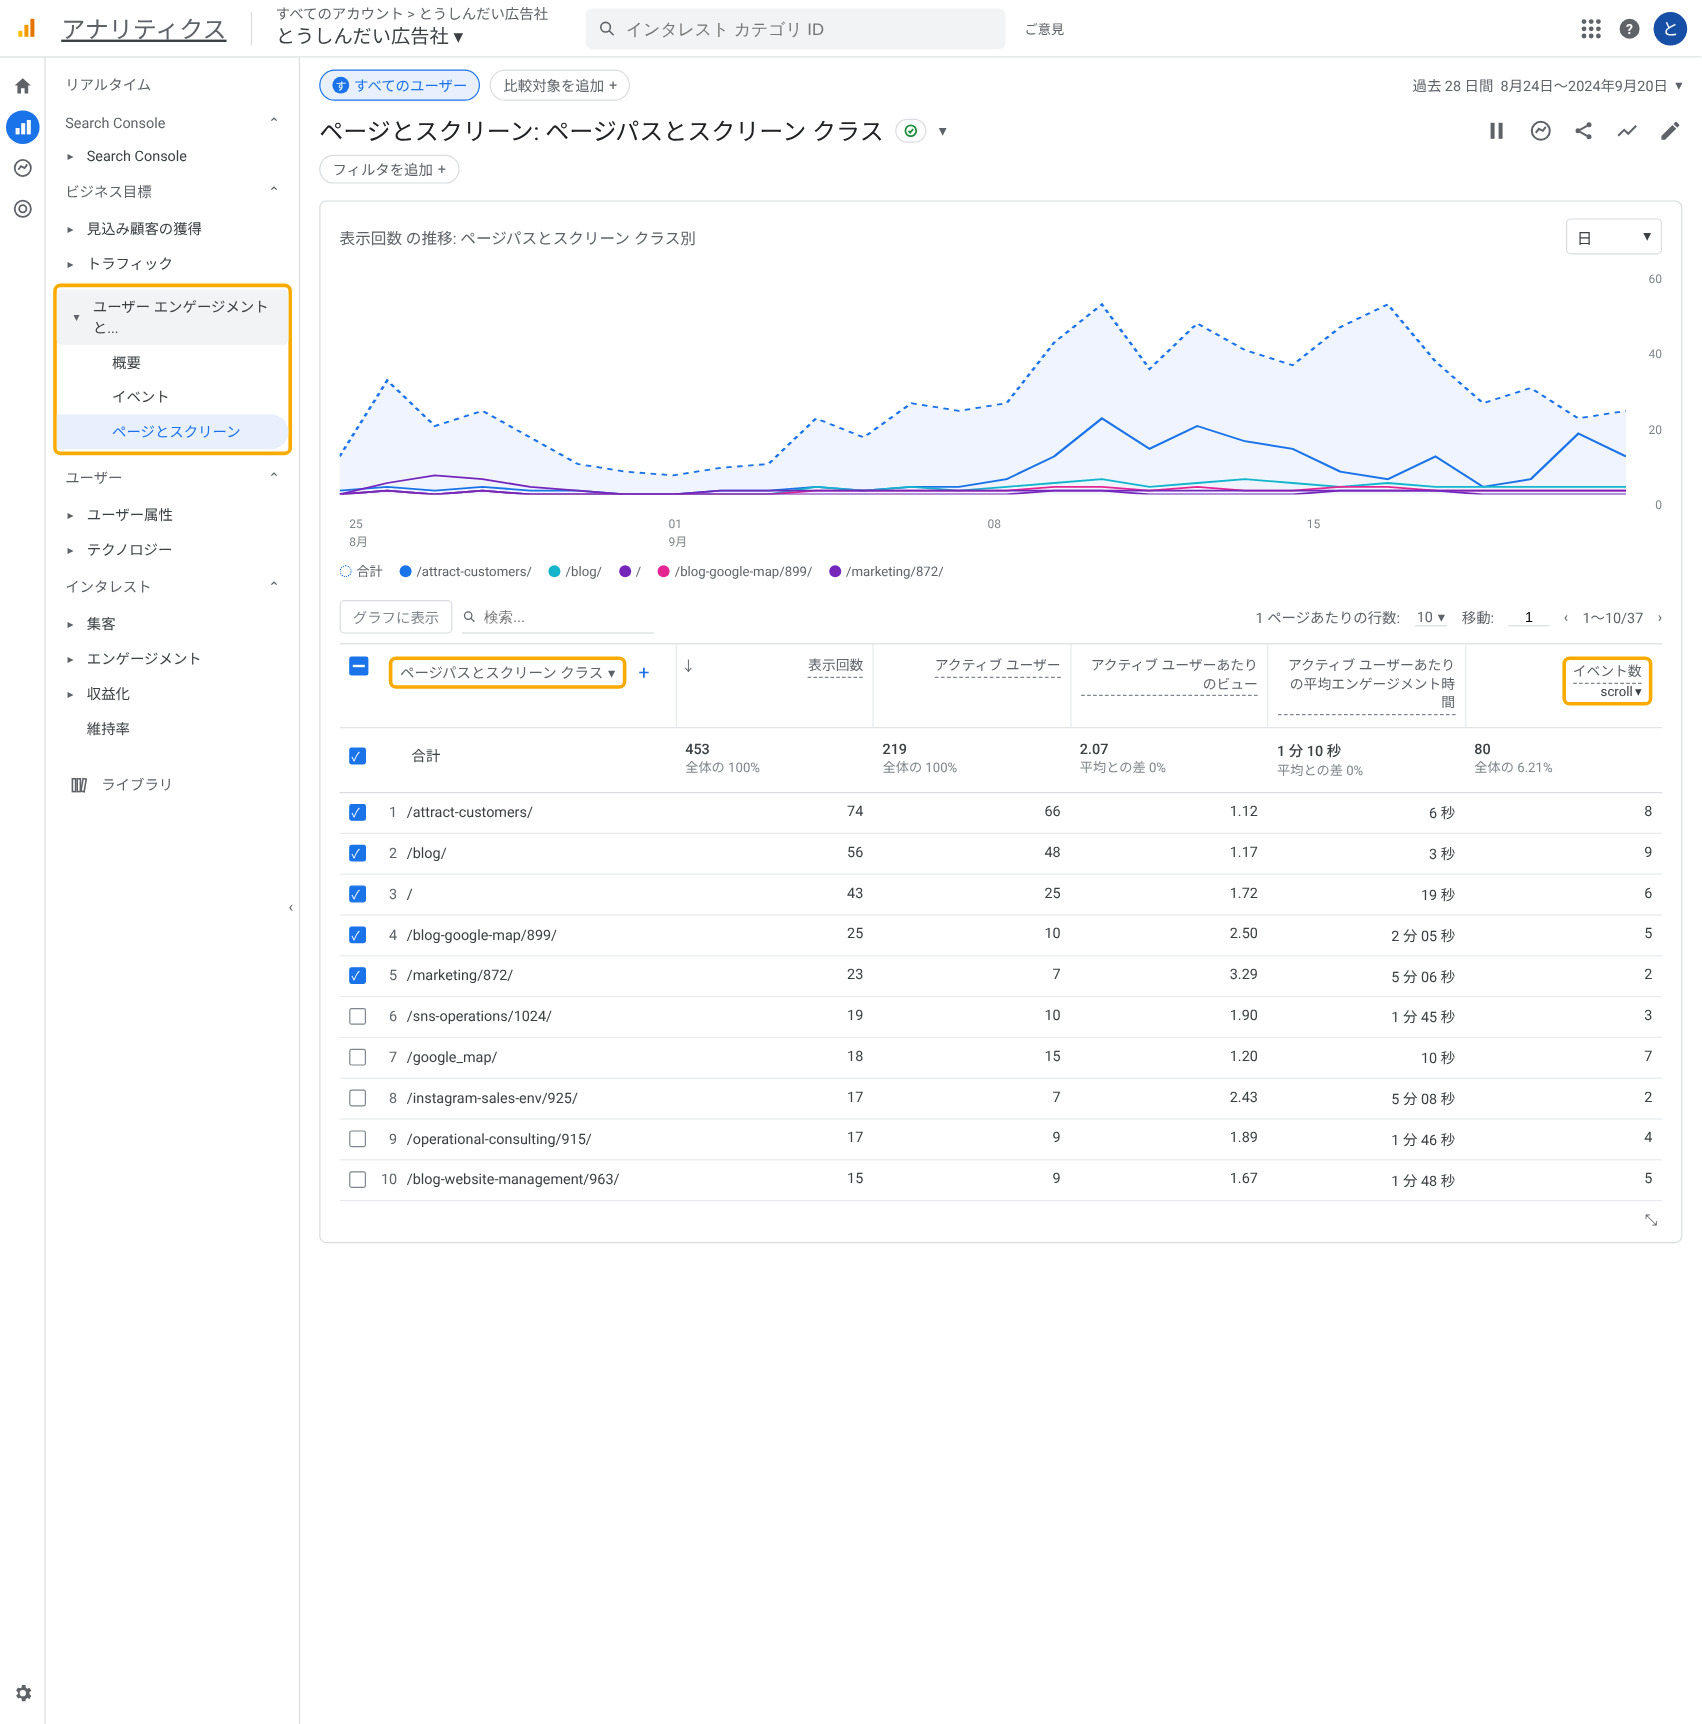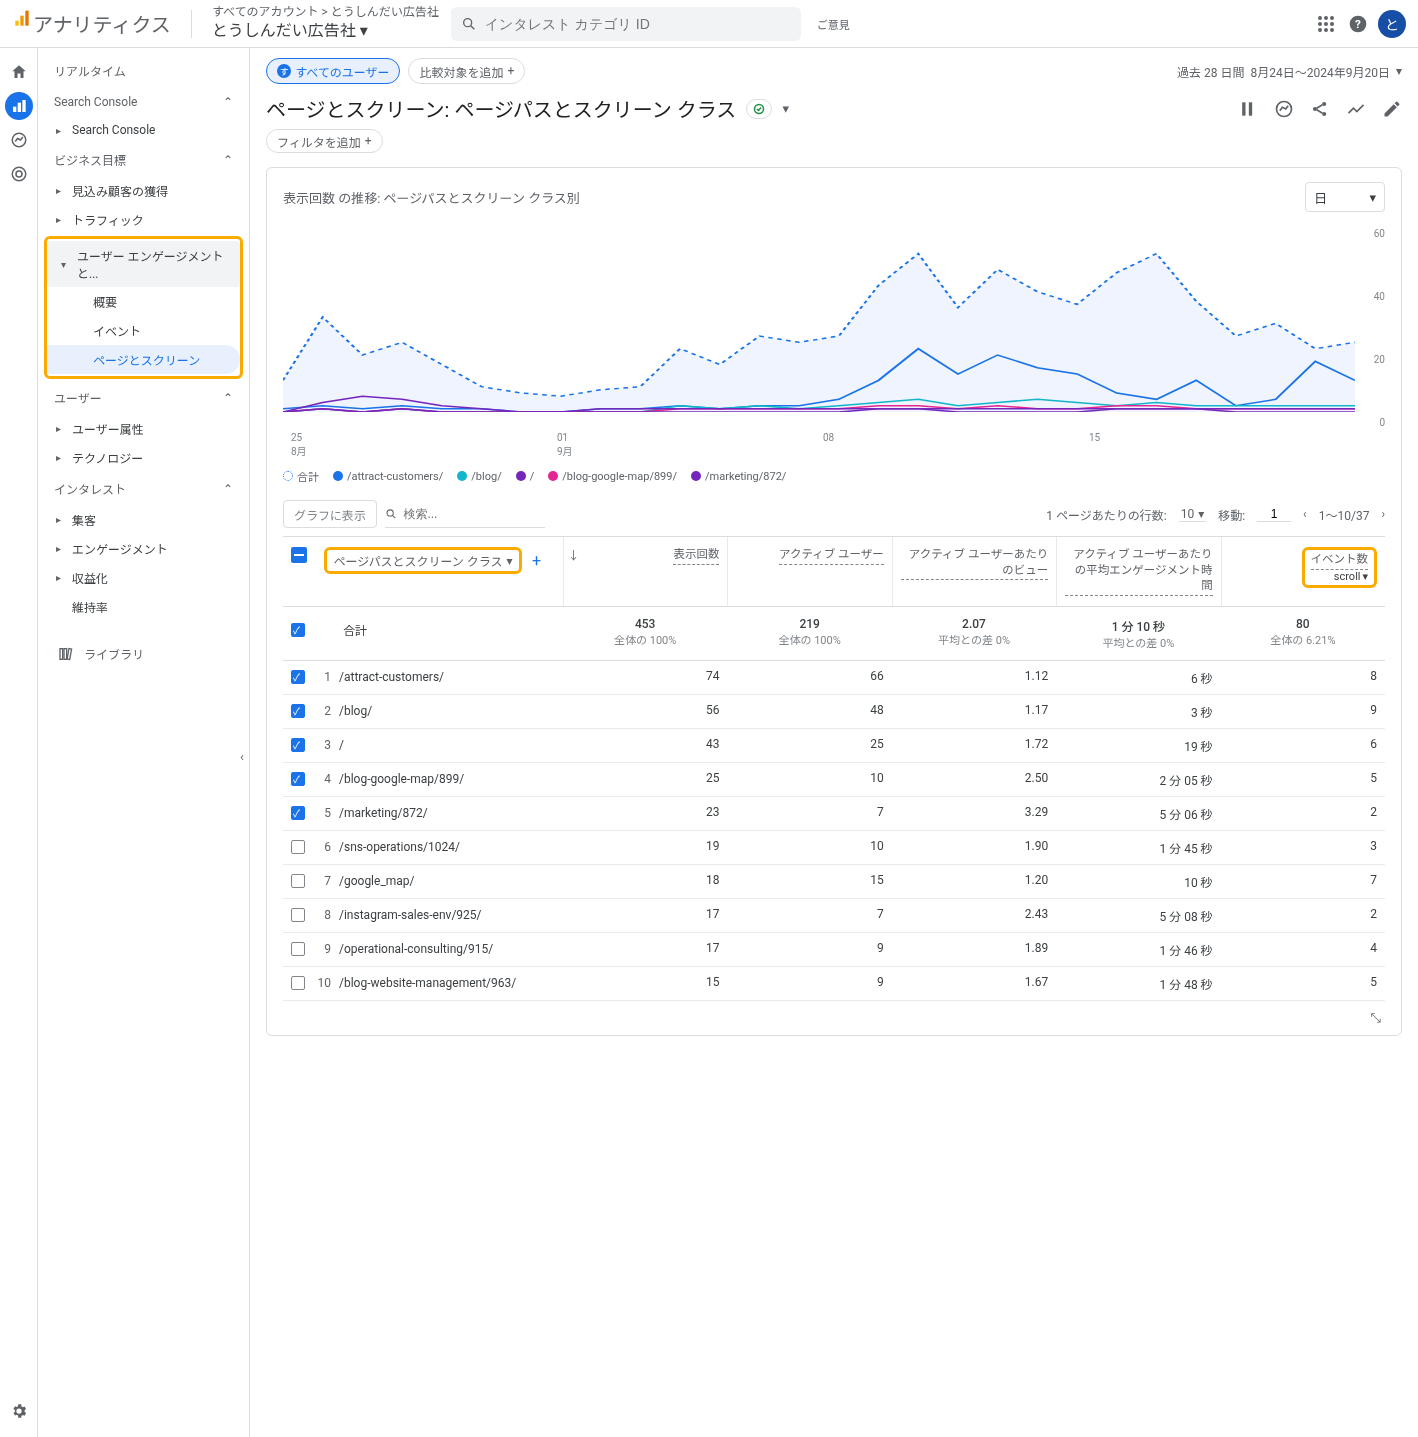--- a/index.html
+++ b/index.html
@@ -1,25 +1,25 @@
 <!DOCTYPE html>
 <html><head>
 <meta charset="utf-8">
 <style>
   * { box-sizing: border-box; margin: 0; padding: 0; }
   body { font-family: 'Roboto', 'Noto Sans JP', Arial, sans-serif; font-size: 13px; color: #3c4043; background: #fff; }
   
   .header { height: 48px; display: flex; align-items: center; padding: 0 12px; border-bottom: 1px solid #dadce0; gap: 8px; }
-  .logo { display: flex; align-items: flex-start; gap: 1px; }
+  .logo { display: flex; align-items: center; gap: 19px; text-decoration: underline; }
   .logo-mark { width: 20px; height: 20px; }
   .brand-name { font-size: 20px; color: #5f6368; font-weight: 400; }
   .divider-v { width: 1px; height: 28px; background: #dadce0; margin: 0 12px; }
   .account-picker { font-size: 12px; color: #5f6368; line-height: 1.3; }
   .account-picker .prop { font-size: 16px; color: #3c4043; display: flex; align-items: center; gap: 4px; }
-  .search-bar { flex: 0 0 350px; height: 34px; background: #f1f3f4; border-radius: 6px; display: flex; align-items: center; padding: 0 10px; gap: 8px; margin-left: 4px; }
+  .search-bar { flex: 0 0 350px; height: 34px; background: #f1f3f4; border-radius: 6px; display: flex; align-items: center; padding: 0 10px; gap: 8px; margin-left: 23px; }
   .search-bar input { background: transparent; border: none; outline: none; flex: 1; font-size: 14px; color: #5f6368; }
   .feedback-link { font-size: 11px; color: #5f6368; text-align: center; margin-left: 8px; }
   .header-spacer { flex: 1; }
   .hicon { width: 24px; height: 24px; display: flex; align-items: center; justify-content: center; color: #5f6368; cursor: pointer; border-radius: 50%; }
   .avatar { width: 28px; height: 28px; border-radius: 50%; background: #174ea6; color: #fff; display: flex; align-items: center; justify-content: center; font-size: 14px; }
   
   .body { display: flex; height: calc(100vh - 48px); }
   .icon-rail { width: 38px; display: flex; flex-direction: column; align-items: center; padding-top: 10px; gap: 6px; border-right: 1px solid #dadce0; }
   .rail-item { width: 28px; height: 28px; border-radius: 50%; display: flex; align-items: center; justify-content: center; color: #5f6368; cursor: pointer; }
   .rail-item.active { background: #1a73e8; color: #fff; }
@@ -76,21 +76,21 @@
   .dim-head .chk::after { content: ''; position: absolute; left: 3px; top: 7px; width: 10px; height: 2px; background: #fff; }
   .dim-head .plus { width: 18px; height: 18px; border-radius: 50%; color: #1a73e8; display: flex; align-items: center; justify-content: center; font-size: 16px; cursor: pointer; margin-left: 6px; }
   .metric-head { flex: 1; padding: 10px 8px; text-align: right; font-size: 11.5px; color: #5f6368; border-left: 1px solid #e8eaed; display: flex; flex-direction: column; align-items: flex-end; position: relative; }
   .metric-head:first-of-type { border-left: 1px solid #dadce0; }
   .metric-head .mname { border-bottom: 1px dashed #80868b; padding-bottom: 1px; cursor: help; line-height: 1.35; display: inline-block; text-align: right; }
   .metric-head .sort-arrow { position: absolute; left: 4px; top: 10px; }
   .totals-row { display: flex; border-bottom: 1px solid #dadce0; background: #fff; }
   .totals-row .dcell { width: 280px; padding: 14px 8px; display: flex; align-items: flex-start; gap: 8px; font-size: 12px; }
   .totals-row .dcell .chk2 { width: 14px; height: 14px; background: #1a73e8; border-radius: 2px; position: relative; margin-top: 2px; }
   .totals-row .dcell .chk2::after { content: '✓'; color: #fff; font-size: 10px; position: absolute; left: 2px; top: -1px; }
-  .totals-row .mcell { flex: 1; padding: 10px 8px; text-align: center; font-size: 12px; }
+  .totals-row .mcell { flex: 1; padding: 10px 8px; text-align: left; font-size: 12px; }
   .totals-row .mcell .big { font-weight: 500; }
   .totals-row .mcell .sub { font-size: 11px; color: #80868b; }
   .totals-row .mcell:first-of-type { border-left: 1px solid #dadce0; }
   .data-row { display: flex; border-bottom: 1px solid #e8eaed; }
   .data-row .dcell { width: 280px; padding: 8px; display: flex; align-items: center; gap: 8px; font-size: 12px; }
   .data-row .dcell .chkbox { width: 14px; height: 14px; border: 1.5px solid #80868b; border-radius: 2px; position: relative; flex-shrink: 0; }
   .data-row .dcell .chkbox.on { background: #1a73e8; border-color: #1a73e8; }
   .data-row .dcell .chkbox.on::after { content: '✓'; color: #fff; font-size: 10px; position: absolute; left: 1px; top: -2px; }
   .data-row .dcell .idx { width: 18px; text-align: right; color: #5f6368; }
   .data-row .mcell { flex: 1; padding: 8px; text-align: right; font-size: 12px; }

